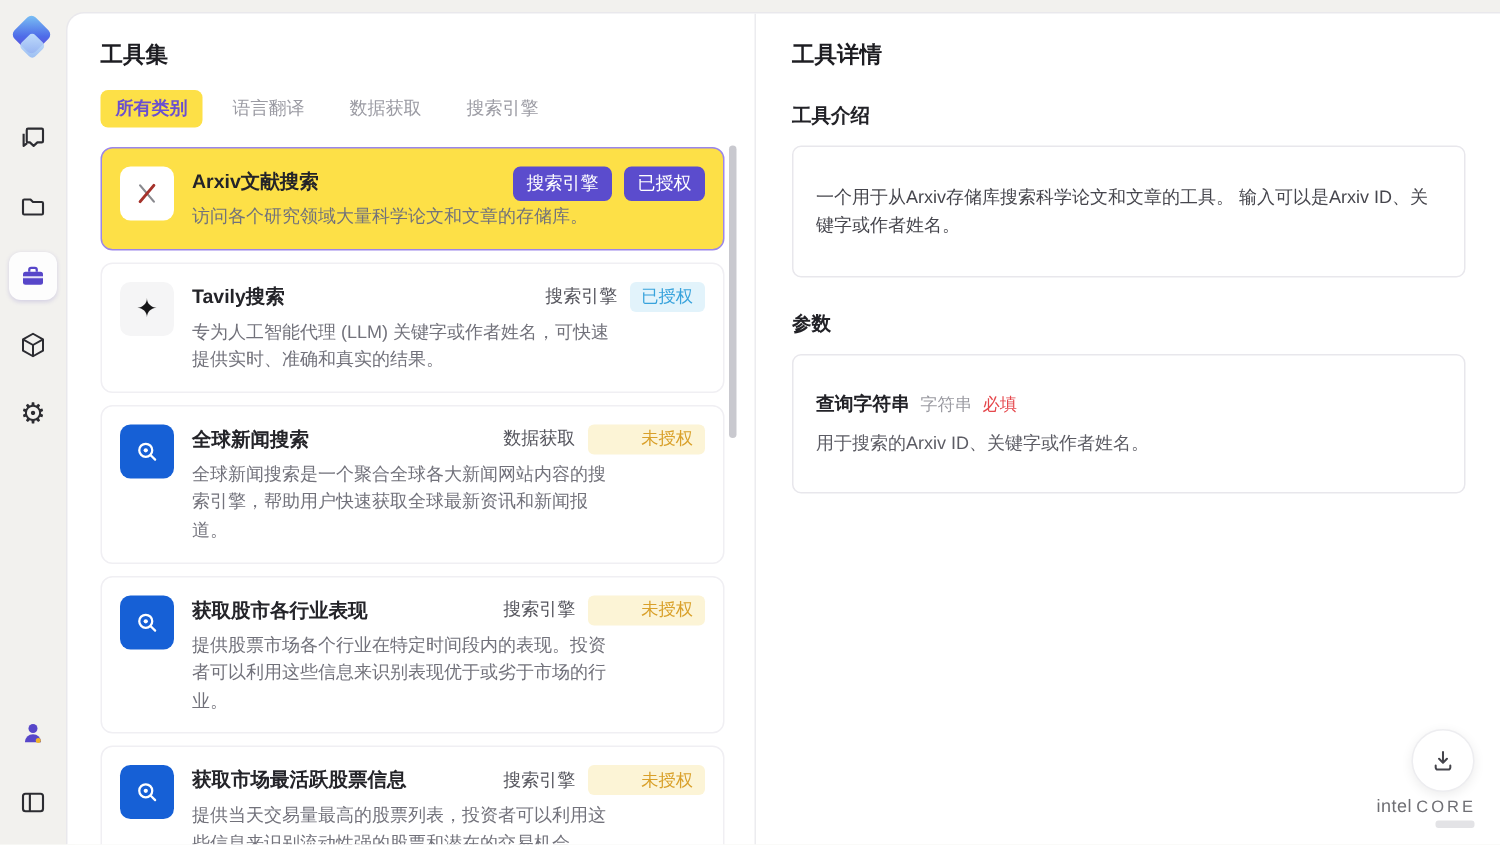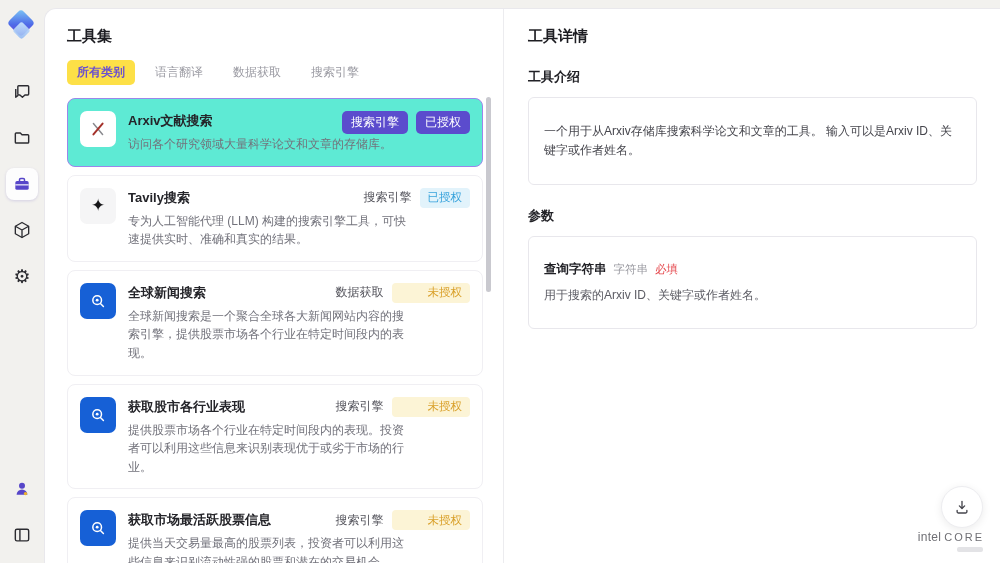--- a/index.html
+++ b/index.html
@@ -46,21 +46,21 @@
   .tabs { display:flex; align-items:center; gap:10px; margin-bottom:13px; }
   .tab { font-size:12px; color:#9b9ba3; padding:4px 10px; border-radius:5px; cursor:pointer; }
   .tab.active { background:#fde047; color:#6a4fd0; font-weight:bold; }
 
   .tool-list { width:416px; display:flex; flex-direction:column; gap:8px; }
   .tool-card {
     position:relative; display:flex; gap:12px; align-items:flex-start;
     border:1px solid #f0eff3; border-radius:8px; background:#fff; padding:12px;
     cursor:pointer;
   }
-  .tool-card.selected { border:1px solid #9b86ea; background:#5eead4; }
+  .tool-card.selected { border:1px solid #9b86ea; background:#fde047; }
   .tool-icon {
     width:36px; height:36px; border-radius:7px; flex:none;
     display:grid; place-items:center; background:#f5f5f6;
   }
   .tool-card.selected .tool-icon { background:#fff; }
   .tool-icon.blue { background:#1660d6; }
   .sparkle { font-size:17px; color:#161618; }
   .tool-body { min-width:0; }
   .tool-name { font-size:13px; font-weight:bold; color:#242429; margin:1px 0 5px; }
   .tool-desc { font-size:12px; color:#72727b; line-height:1.55; max-width:278px; }
@@ -197,39 +197,39 @@
             <span class="pill-solid">已授权</span>
           </div>
         </div>
 
         <div class="tool-card">
           <div class="tool-icon">
             <span class="sparkle">✦</span>
           </div>
           <div class="tool-body">
             <div class="tool-name">Tavily搜索</div>
-            <div class="tool-desc">专为人工智能代理 (LLM) 构建的搜索引擎工具，可快速提供实时、准确和真实的结果。</div>
+            <div class="tool-desc">专为人工智能代理 (LLM) 关键字或作者姓名，可快速提供实时、准确和真实的结果。</div>
           </div>
           <div class="tool-tags">
             <span class="tag-plain">搜索引擎</span>
             <span class="badge blue">已授权</span>
           </div>
         </div>
 
         <div class="tool-card">
           <div class="tool-icon blue">
             <svg width="20" height="20" viewBox="0 0 24 24" fill="none">
               <circle cx="11" cy="11" r="5.2" stroke="#fff" stroke-width="1.8"></circle>
               <circle cx="11" cy="11" r="1.7" fill="#fff"></circle>
               <path d="M15.2 15.2l3.3 3.3" stroke="#fff" stroke-width="1.8" stroke-linecap="round"></path>
             </svg>
           </div>
           <div class="tool-body">
             <div class="tool-name">全球新闻搜索</div>
-            <div class="tool-desc">全球新闻搜索是一个聚合全球各大新闻网站内容的搜索引擎，提供股票市场各个行业在特定时间段内的表现。</div>
+            <div class="tool-desc">全球新闻搜索是一个聚合全球各大新闻网站内容的搜索引擎，帮助用户快速获取全球最新资讯和新闻报道。</div>
           </div>
           <div class="tool-tags">
             <span class="tag-plain">数据获取</span>
             <span class="badge yellow">未授权</span>
           </div>
         </div>
 
         <div class="tool-card">
           <div class="tool-icon blue">
             <svg width="20" height="20" viewBox="0 0 24 24" fill="none">

